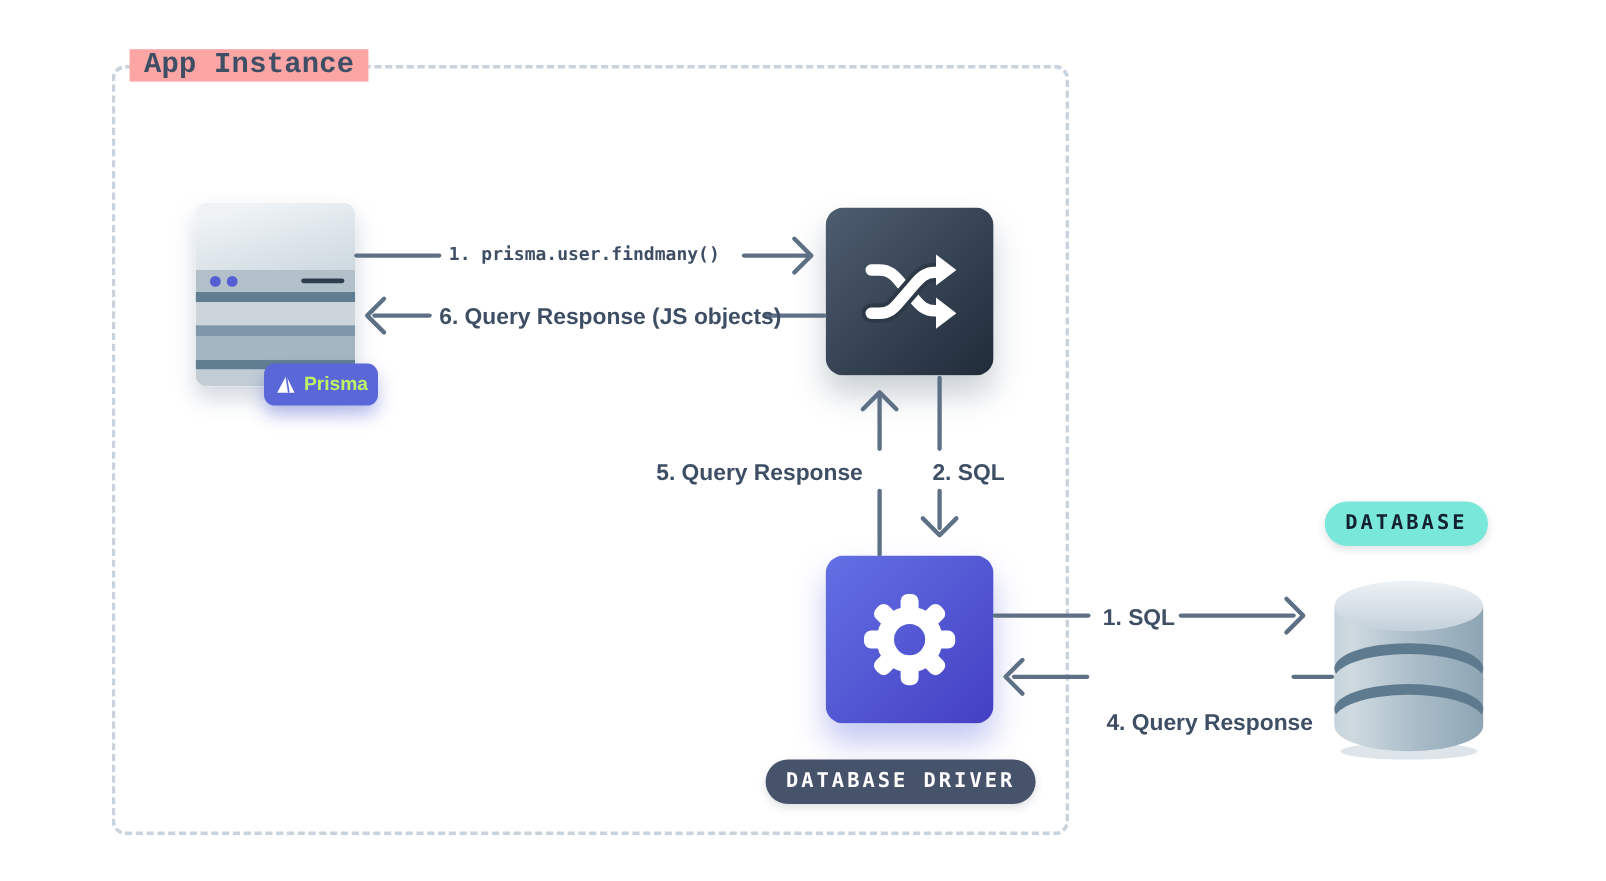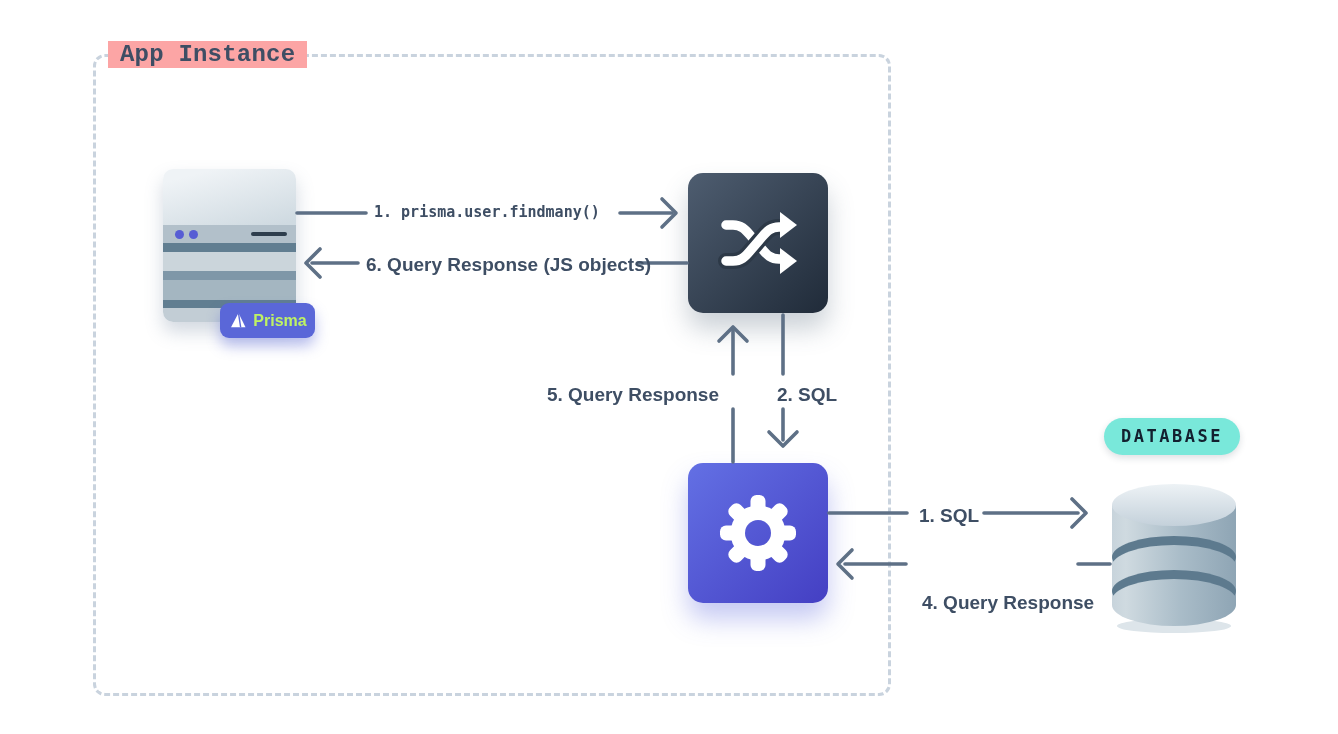--- a/index.html
+++ b/index.html
@@ -66,20 +66,23 @@
   .l4{left:922px;top:556px;margin-top:36px;}
 </style>
 </head>
 <body>
 
 <div class="canvas">
 
   <div class="app-box"></div>
   <div class="app-title">App Instance</div>
 
+  <div class="badge badge-dd">
+    <span>DATABASE DRIVER</span>
+  </div>
   <div class="badge badge-db">
     <span>DATABASE</span>
   </div>
 
   <div class="server">
     <div class="srv-top"></div>
     <div class="srv-dots">
       <div class="srv-dot d1"></div>
       <div class="srv-dot d2"></div>
       <div class="srv-dash"></div>

